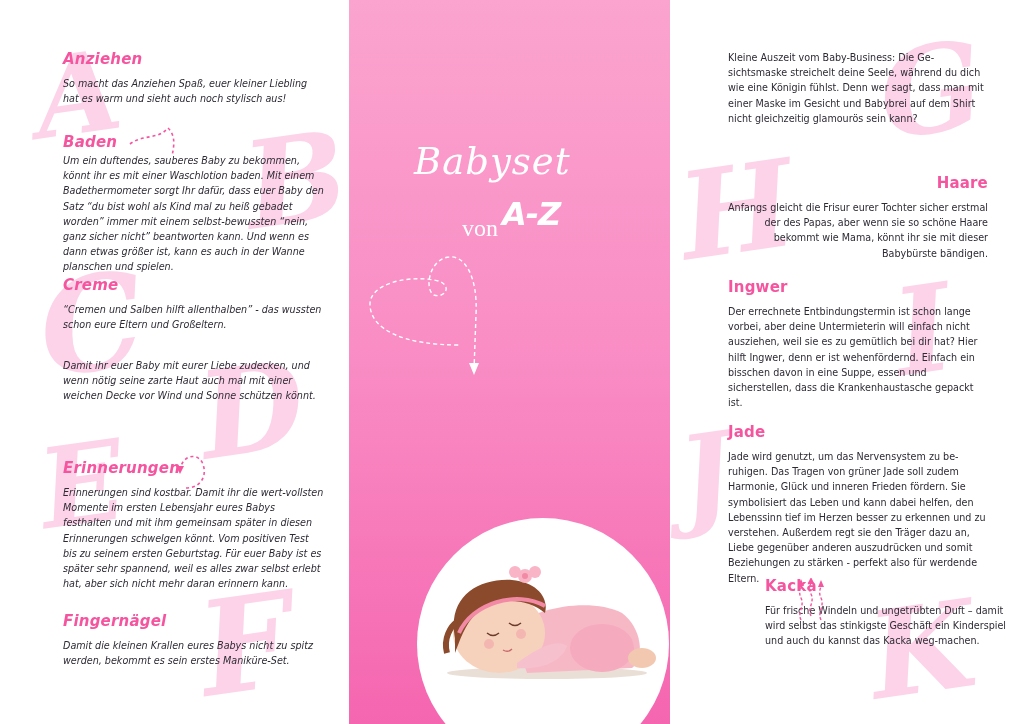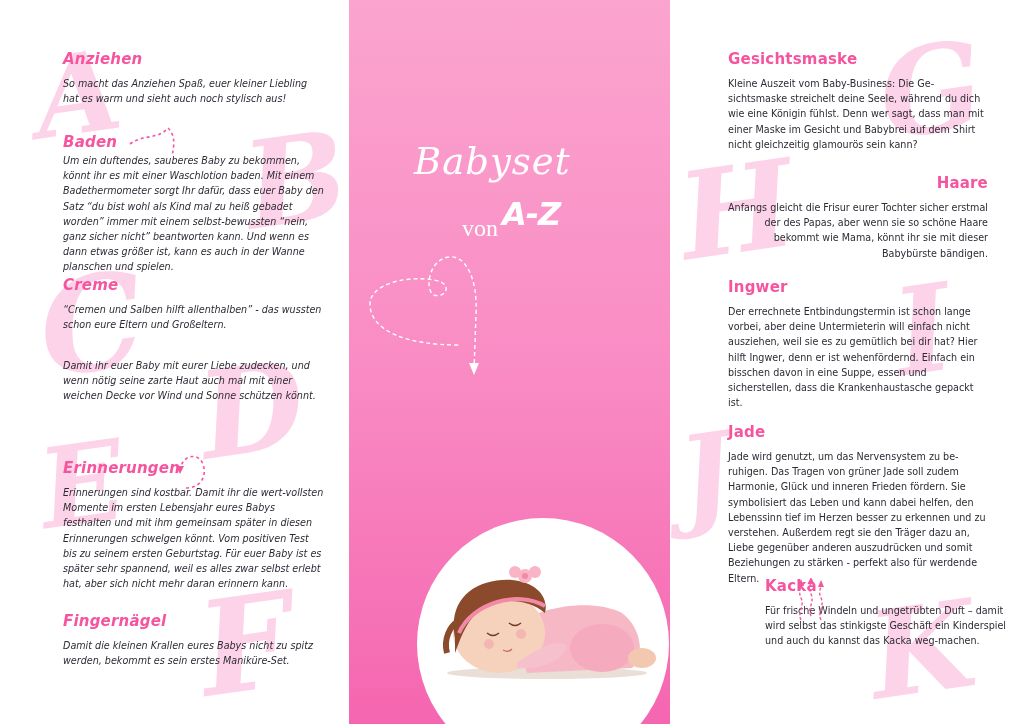--- a/index.html
+++ b/index.html
@@ -158,21 +158,20 @@
 </div>
 
 <div class="panel panel-right">
   <span class="bg-letter" style="left:210px;top:30px;font-size:120px;">G</span>
   <span class="bg-letter" style="left:10px;top:150px;font-size:120px;">H</span>
   <span class="bg-letter" style="left:225px;top:270px;font-size:120px;">I</span>
   <span class="bg-letter" style="left:10px;top:420px;font-size:110px;">J</span>
   <span class="bg-letter" style="left:200px;top:590px;font-size:120px;">K</span>
 
   <div class="section" style="top:50px;">
-    <h2>Gesichtsmaske</h2>
     <p>Kleine Auszeit vom Baby-Business: Die Ge-sichtsmaske streichelt deine Seele, während du dich wie eine Königin fühlst. Denn wer sagt, dass man mit einer Maske im Gesicht und Babybrei auf dem Shirt nicht gleichzeitig glamourös sein kann?</p>
   </div>
 
   <div class="section" style="top:174px;text-align:right;">
     <h2>Haare</h2>
     <p>Anfangs gleicht die Frisur eurer Tochter sicher erstmal der des Papas, aber wenn sie so schöne Haare bekommt wie Mama, könnt ihr sie mit dieser Babybürste bändigen.</p>
   </div>
 
   <div class="section" style="top:278px;">
     <h2>Ingwer</h2>

